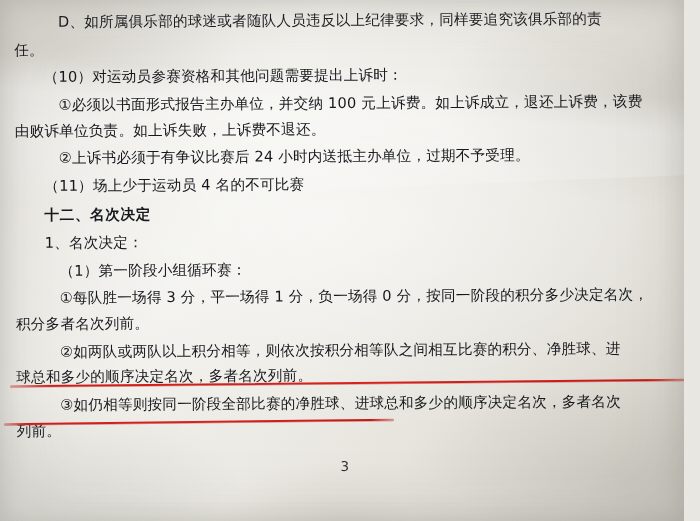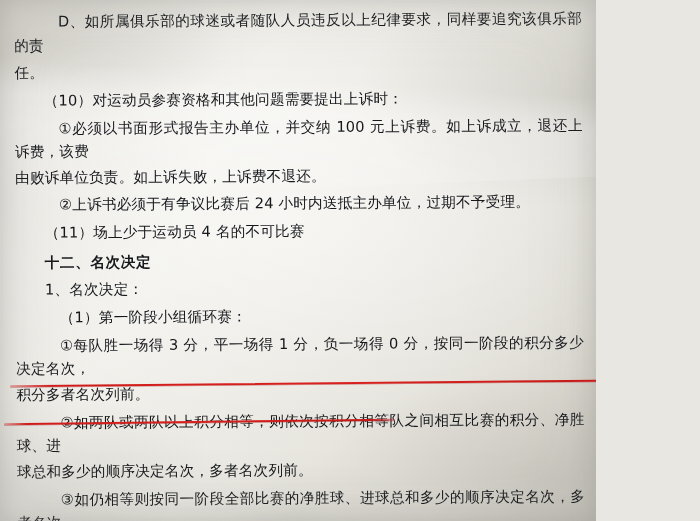--- a/index.html
+++ b/index.html
@@ -8,21 +8,21 @@
   }
   body {
     width: 700px;
     height: 521px;
     overflow: hidden;
     background: #e9e7e2;
     font-family: "DejaVu Sans", sans-serif;
   }
   #page {
     position: relative;
-    width: 596px;
+    width: 684px;
     height: 521px;
     background:
       radial-gradient(ellipse 620px 300px at 48% 42%, rgba(255,255,255,0.55) 0%, rgba(255,255,255,0.0) 72%),
       linear-gradient(118deg, #dedbd4 0%, #e7e5df 14%, #f0efea 34%, #eceae4 52%, #e5e3dc 70%, #dcd9d1 88%, #cfccc4 100%);
     overflow: hidden;
     box-sizing: border-box;
   }
   
   #page::before {
     content: "";

